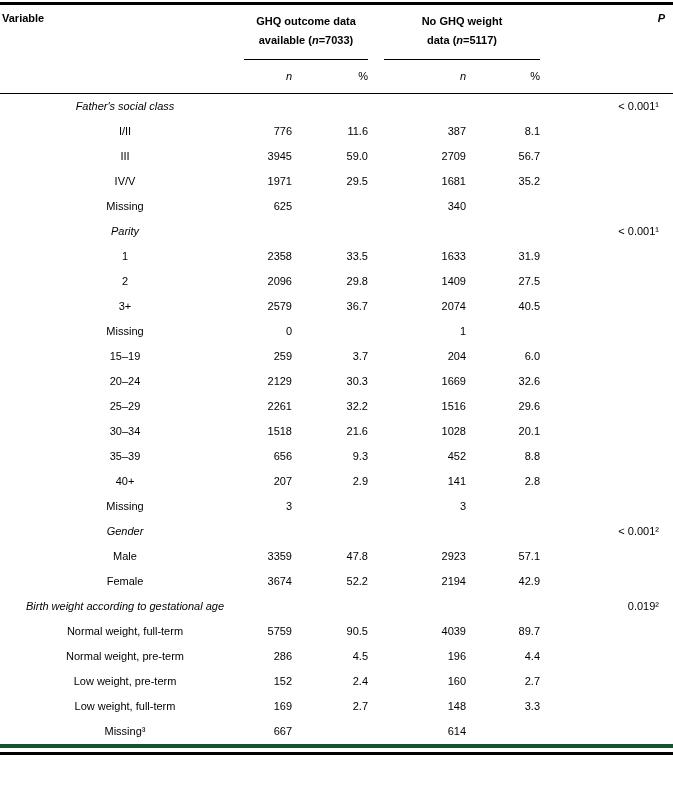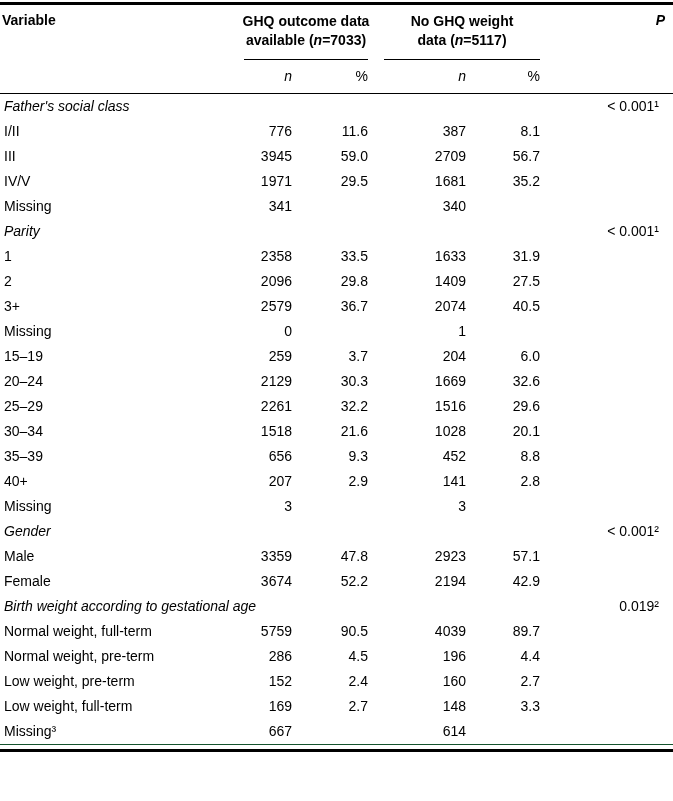--- a/index.html
+++ b/index.html
@@ -16,21 +16,21 @@
   .table-wrap {
     width: 673px;
     border-bottom: 3px solid #000;
     padding-bottom: 4px;
     box-sizing: border-box;
   }
   table {
     width: 673px;
     border-collapse: collapse;
     border-top: 3px solid #000;
-    font-size: 14px;
+    font-size: 11px;
     color: #000;
     table-layout: fixed;
   }
   th, td {
     padding: 0;
     vertical-align: middle;
   }
   thead tr.group-row th {
     vertical-align: top;
     padding-top: 7px;
@@ -73,39 +73,39 @@
     padding-right: 8px;
   }
   .bold { font-weight: bold; }
   .it   { font-style: italic; }
   tbody td {
     height: 25px;
     line-height: 25px;
     box-sizing: border-box;
   }
   td.label-cell {
-    text-align: left;
-    padding-left: 4px;
+    text-align: center;
+    padding-left: 14px;
     white-space: nowrap;
     margin-left: 35px;
   }
   td.label-cell.cat .lab {
     font-style: italic;
   }
   td.num-cell {
     text-align: right;
     padding-right: 8px;
   }
   td.p-cell {
     text-align: right;
     padding-right: 14px;
     white-space: nowrap;
   }
   tbody tr:last-child td {
-    border-bottom: 1px solid #14532d;
+    border-bottom: 4px solid #14532d;
   }
 </style>
 </head>
 <body>
 
 <div class="table-wrap">
   <table>
     <colgroup>
       <col style="width:236px">
       <col style="width:64px">
@@ -158,21 +158,21 @@
         <tr>
           <td class="label-cell"><span class="lab">IV/V</span></td>
           <td class="num-cell">1971</td>
           <td class="num-cell">29.5</td>
           <td class="num-cell">1681</td>
           <td class="num-cell">35.2</td>
           <td class="p-cell"></td>
         </tr>
         <tr>
           <td class="label-cell"><span class="lab">Missing</span></td>
-          <td class="num-cell">341</td>
+          <td class="num-cell">625</td>
           <td class="num-cell"></td>
           <td class="num-cell">340</td>
           <td class="num-cell"></td>
           <td class="p-cell"></td>
         </tr>
         <tr>
           <td class="label-cell cat"><span class="lab">Parity</span></td>
           <td class="num-cell"></td>
           <td class="num-cell"></td>
           <td class="num-cell"></td>

